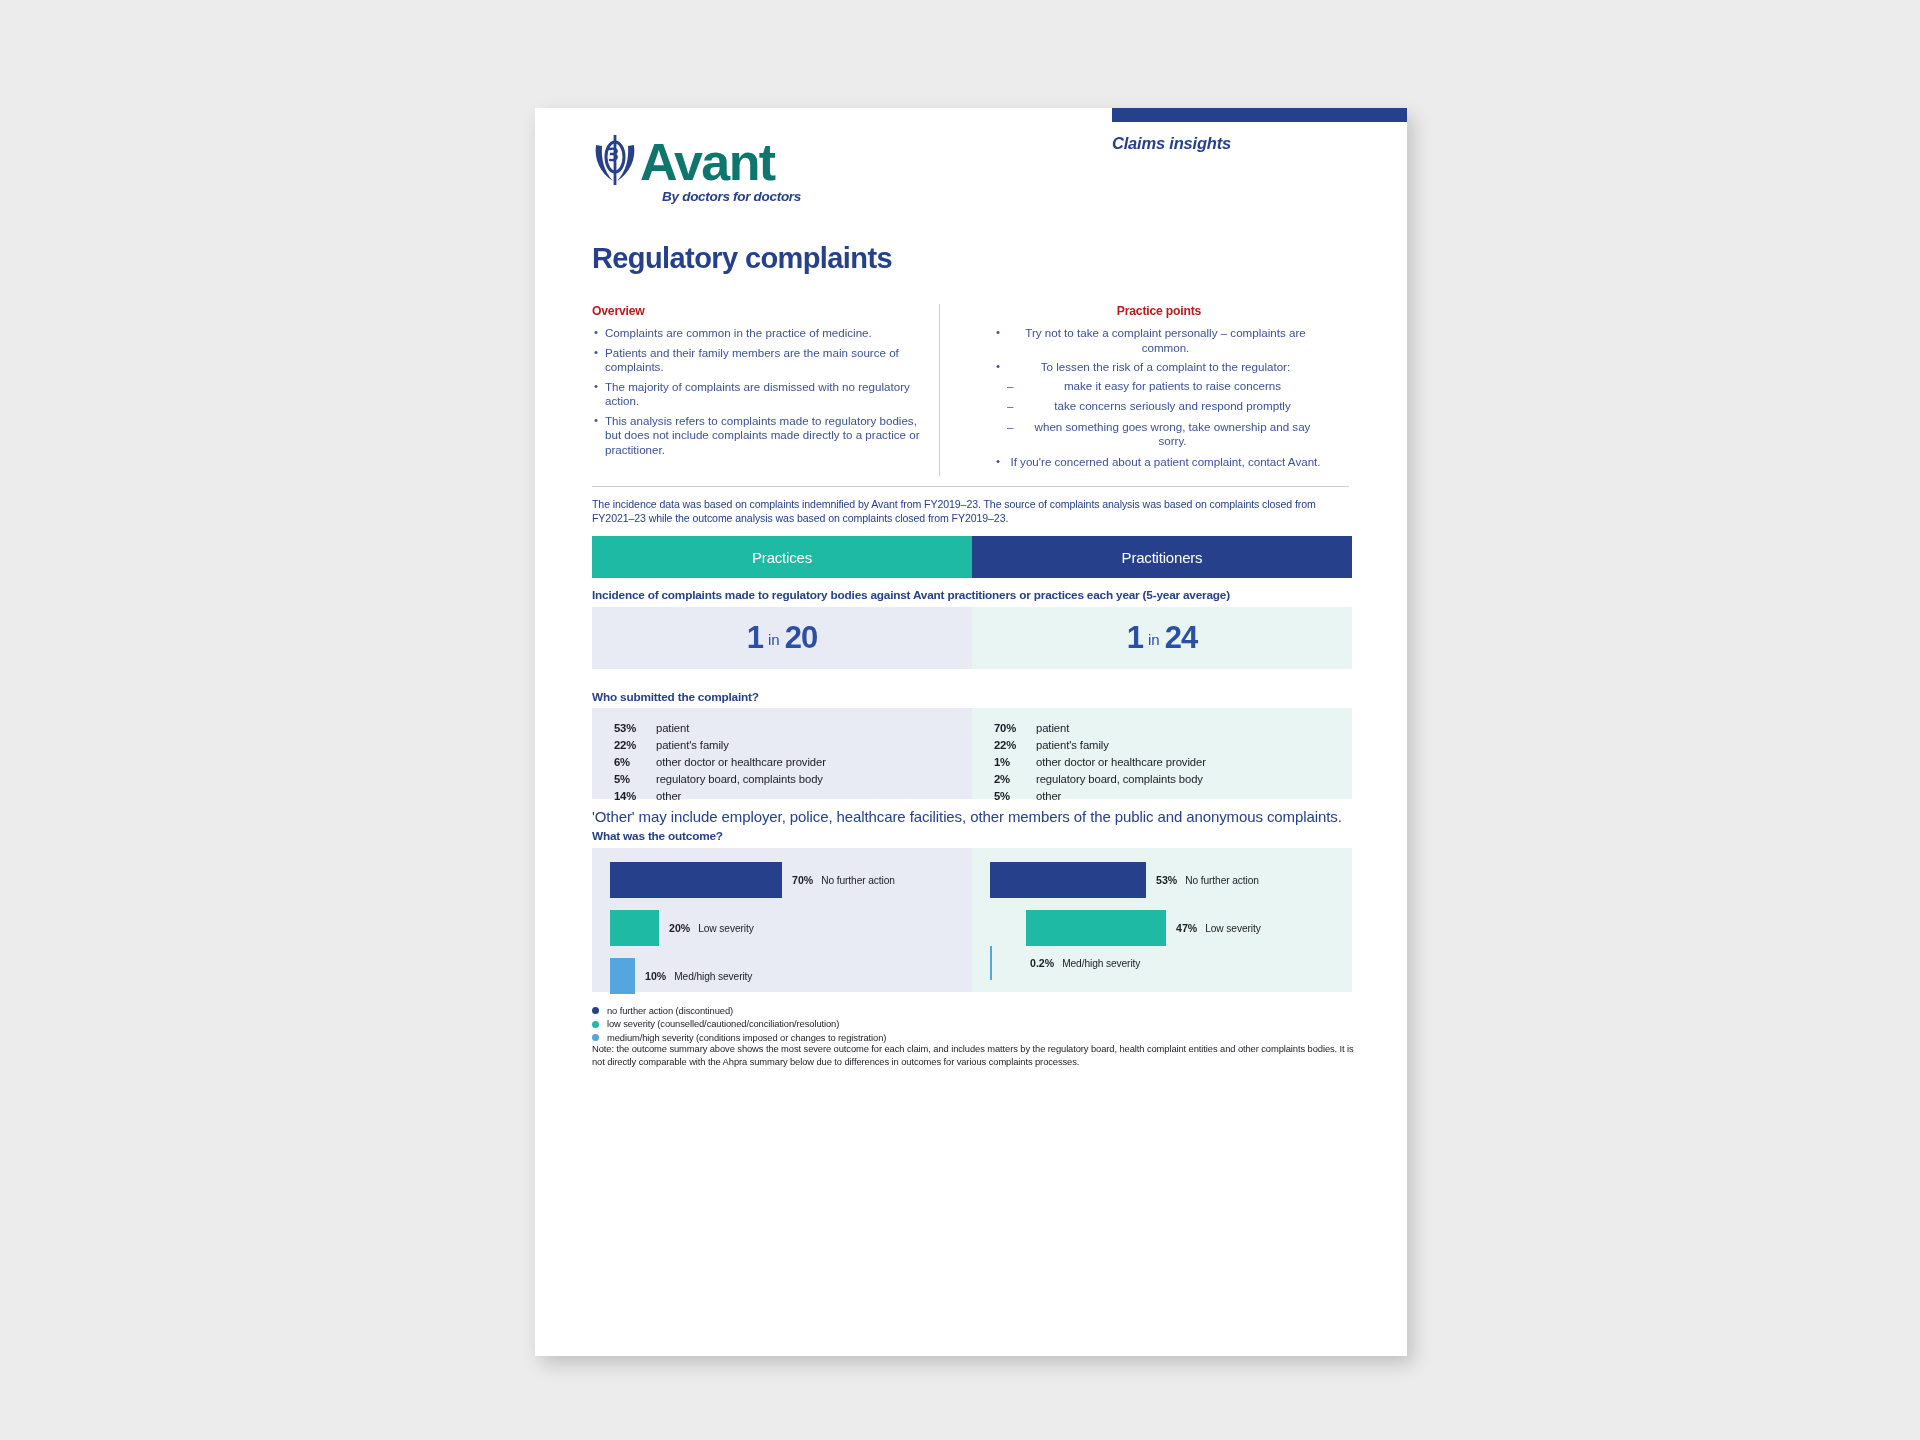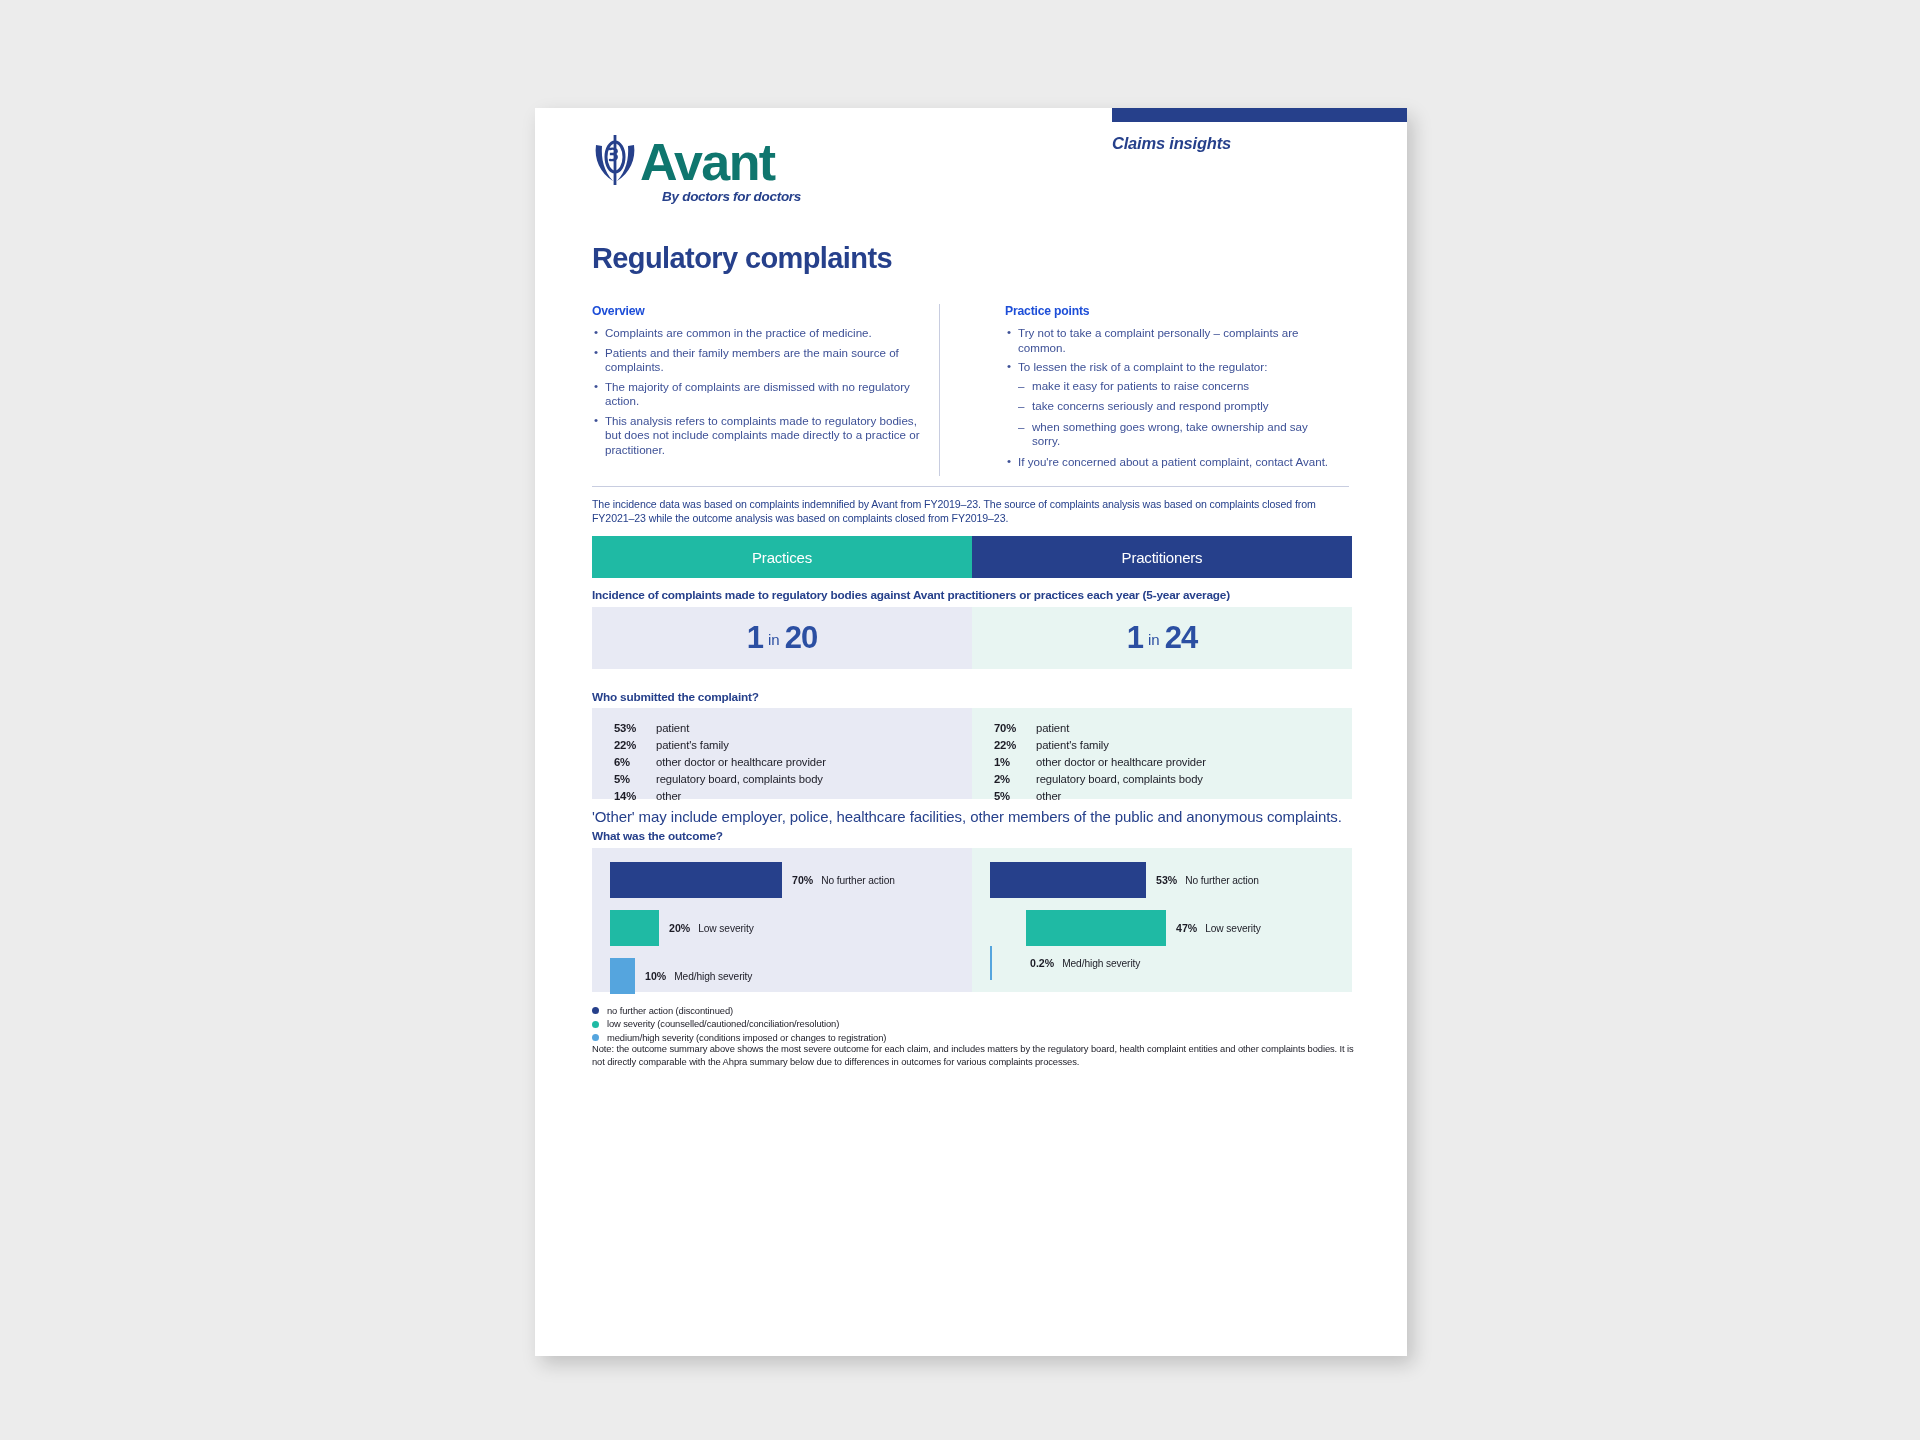--- a/index.html
+++ b/index.html
@@ -85,25 +85,25 @@
     background: #c8cde0;
   }
   .col {
     position: absolute;
     top: 0;
     font-size: 11.6px;
     color: #3d5096;
     line-height: 1.25;
   }
   .col-left  { left: 0px;   width: 330px; }
-  .col-right { left: 413px; width: 330px; }
+  .col-right { left: 402px; width: 330px; text-align: center; }
   .col h3 {
     font-size: 12.2px;
     font-weight: bold;
-    color: #1d4ed8;
+    color: #b91c1c;
     margin-bottom: 7px;
     letter-spacing: -0.2px;
   }
   ul.bullets { list-style: none; }
   ul.bullets > li {
     position: relative;
     padding-left: 13px;
     margin-bottom: 5px;
   }
   ul.bullets > li::before {

